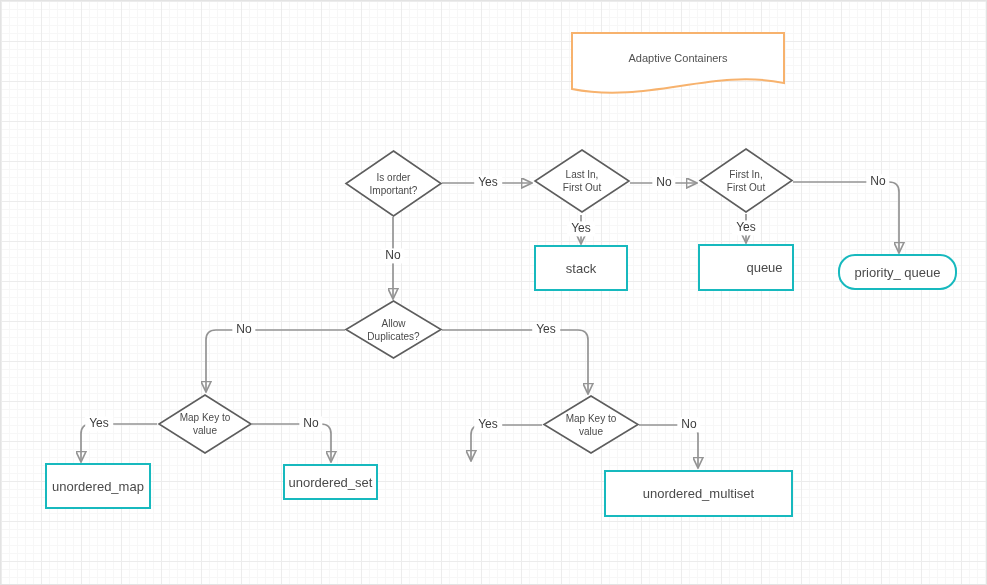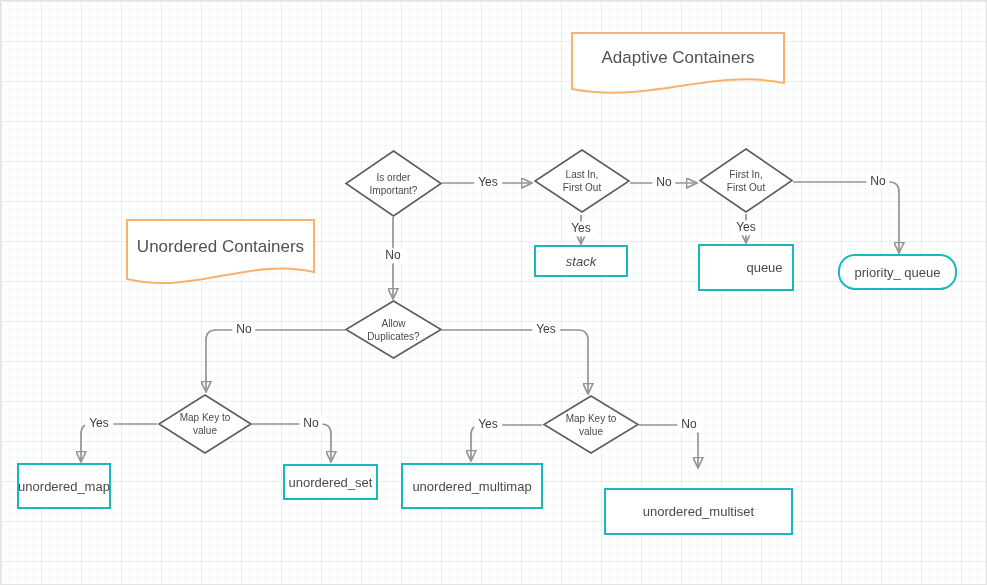--- a/index.html
+++ b/index.html
@@ -27,21 +27,21 @@
     text-align:center;color:#4a4a4a;white-space:pre-line;z-index:2;pointer-events:none;
   }
   .diamond .node-text{font-size:10px;line-height:1.3;}
   .rect-box{
     position:absolute;z-index:2;background:#ffffff;border:2px solid #17b9be;
     display:flex;align-items:center;justify-content:center;box-sizing:border-box;
     font-size:13px;color:#4a4a4a;
   }
   .banner-text{
     position:absolute;inset:0;display:flex;align-items:center;justify-content:center;
-    padding-bottom:14px;font-size:17px;color:#515151;z-index:2;pointer-events:none;text-align:right;
+    padding-bottom:14px;font-size:11px;color:#515151;z-index:2;pointer-events:none;text-align:right;
   }
   .edge-label{
     position:absolute;z-index:3;transform:translate(-50%,-50%);
     background:#ffffff;padding:1px 4px;font-size:12px;color:#3c3c3c;line-height:1.1;
   }
 </style>
 </head>
 <body>
 
 <div class="canvas">
@@ -66,26 +66,20 @@
     <path d="M638,424 L687,424 Q697,424 697,434 L697,466" marker-end="url(#ah)"></path>
   </svg>
 
   <div class="node" style="left:570px;top:31px;width:214px;height:66px;">
     <svg width="214" height="66">
       <path d="M1,1 L213,1 L213,51 C141,36 77,72 1,57 Z" fill="#ffffff" stroke="#f7b26d" stroke-width="2"></path>
     </svg>
     <div class="banner-text">Adaptive Containers</div>
   </div>
 
-  <div class="node" style="left:125px;top:218px;width:189px;height:69px;">
-    <svg width="189" height="69">
-      <path d="M1,1 L188,1 L188,53 C125,38 68,76 1,60 Z" fill="#ffffff" stroke="#f7b26d" stroke-width="2"></path>
-    </svg>
-    <div class="banner-text">Unordered Containers</div>
-  </div>
 
   <div class="node diamond" style="left:344px;top:149px;width:97px;height:67px;">
     <svg width="97" height="67">
       <polygon points="48.5,1 96,33.5 48.5,66 1,33.5" fill="#ffffff" stroke="#5d5d5d" stroke-width="1.6"></polygon>
     </svg>
     <div class="node-text">Is order
 Important?</div>
   </div>
 
   <div class="node diamond" style="left:533px;top:148px;width:96px;height:64px;">
@@ -121,27 +115,26 @@
   </div>
 
   <div class="node diamond" style="left:542px;top:394px;width:96px;height:59px;">
     <svg width="96" height="59">
       <polygon points="48,1 95,29.5 48,58 1,29.5" fill="#ffffff" stroke="#5d5d5d" stroke-width="1.6"></polygon>
     </svg>
     <div class="node-text">Map Key to
 value</div>
   </div>
 
-  <div class="rect-box" style="left:533px;top:244px;width:94px;height:32px;font-style:italic;">stack</div>
+  <div class="rect-box" style="left:533px;top:244px;width:94px;height:46px;">stack</div>
   <div class="rect-box" style="left:697px;top:243px;width:96px;height:47px;padding-left:37px;">queue</div>
   <div class="rect-box" style="left:837px;top:253px;width:119px;height:36px;border-radius:17px;">priority_ queue</div>
-  <div class="rect-box" style="left:16px;top:462px;width:94px;height:46px;">unordered_map</div>
+  <div class="rect-box" style="left:44px;top:462px;width:106px;height:46px;">unordered_map</div>
   <div class="rect-box" style="left:282px;top:463px;width:95px;height:36px;">unordered_set</div>
-  <div class="rect-box" style="left:400px;top:462px;width:142px;height:46px;">unordered_multimap</div>
-  <div class="rect-box" style="left:603px;top:487px;width:189px;height:47px;">unordered_multiset</div>
+  <div class="rect-box" style="left:603px;top:469px;width:189px;height:47px;">unordered_multiset</div>
 
   <div class="edge-label" style="left:487px;top:182px;">Yes</div>
   <div class="edge-label" style="left:663px;top:182px;">No</div>
   <div class="edge-label" style="left:877px;top:181px;">No</div>
   <div class="edge-label" style="left:580px;top:228px;">Yes</div>
   <div class="edge-label" style="left:745px;top:227px;">Yes</div>
   <div class="edge-label" style="left:392px;top:255px;">No</div>
   <div class="edge-label" style="left:243px;top:329px;">No</div>
   <div class="edge-label" style="left:545px;top:329px;">Yes</div>
   <div class="edge-label" style="left:98px;top:423px;">Yes</div>

